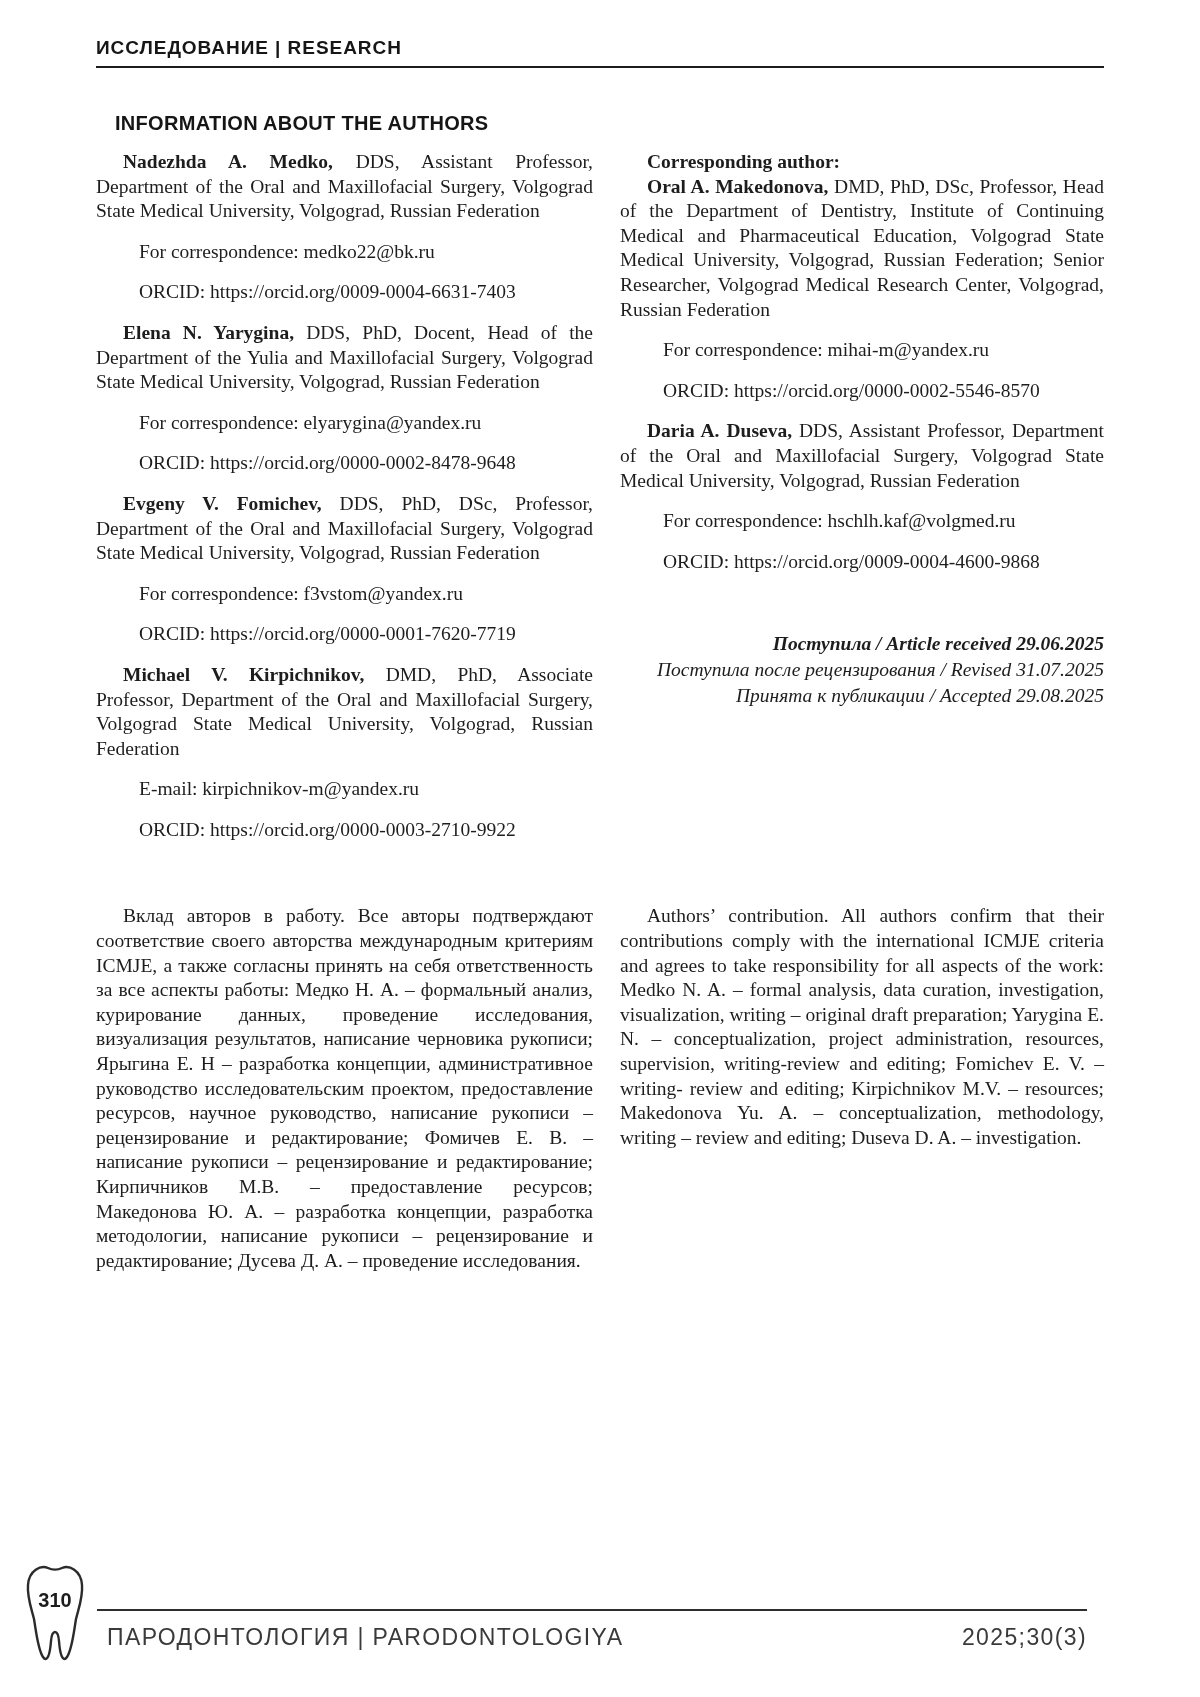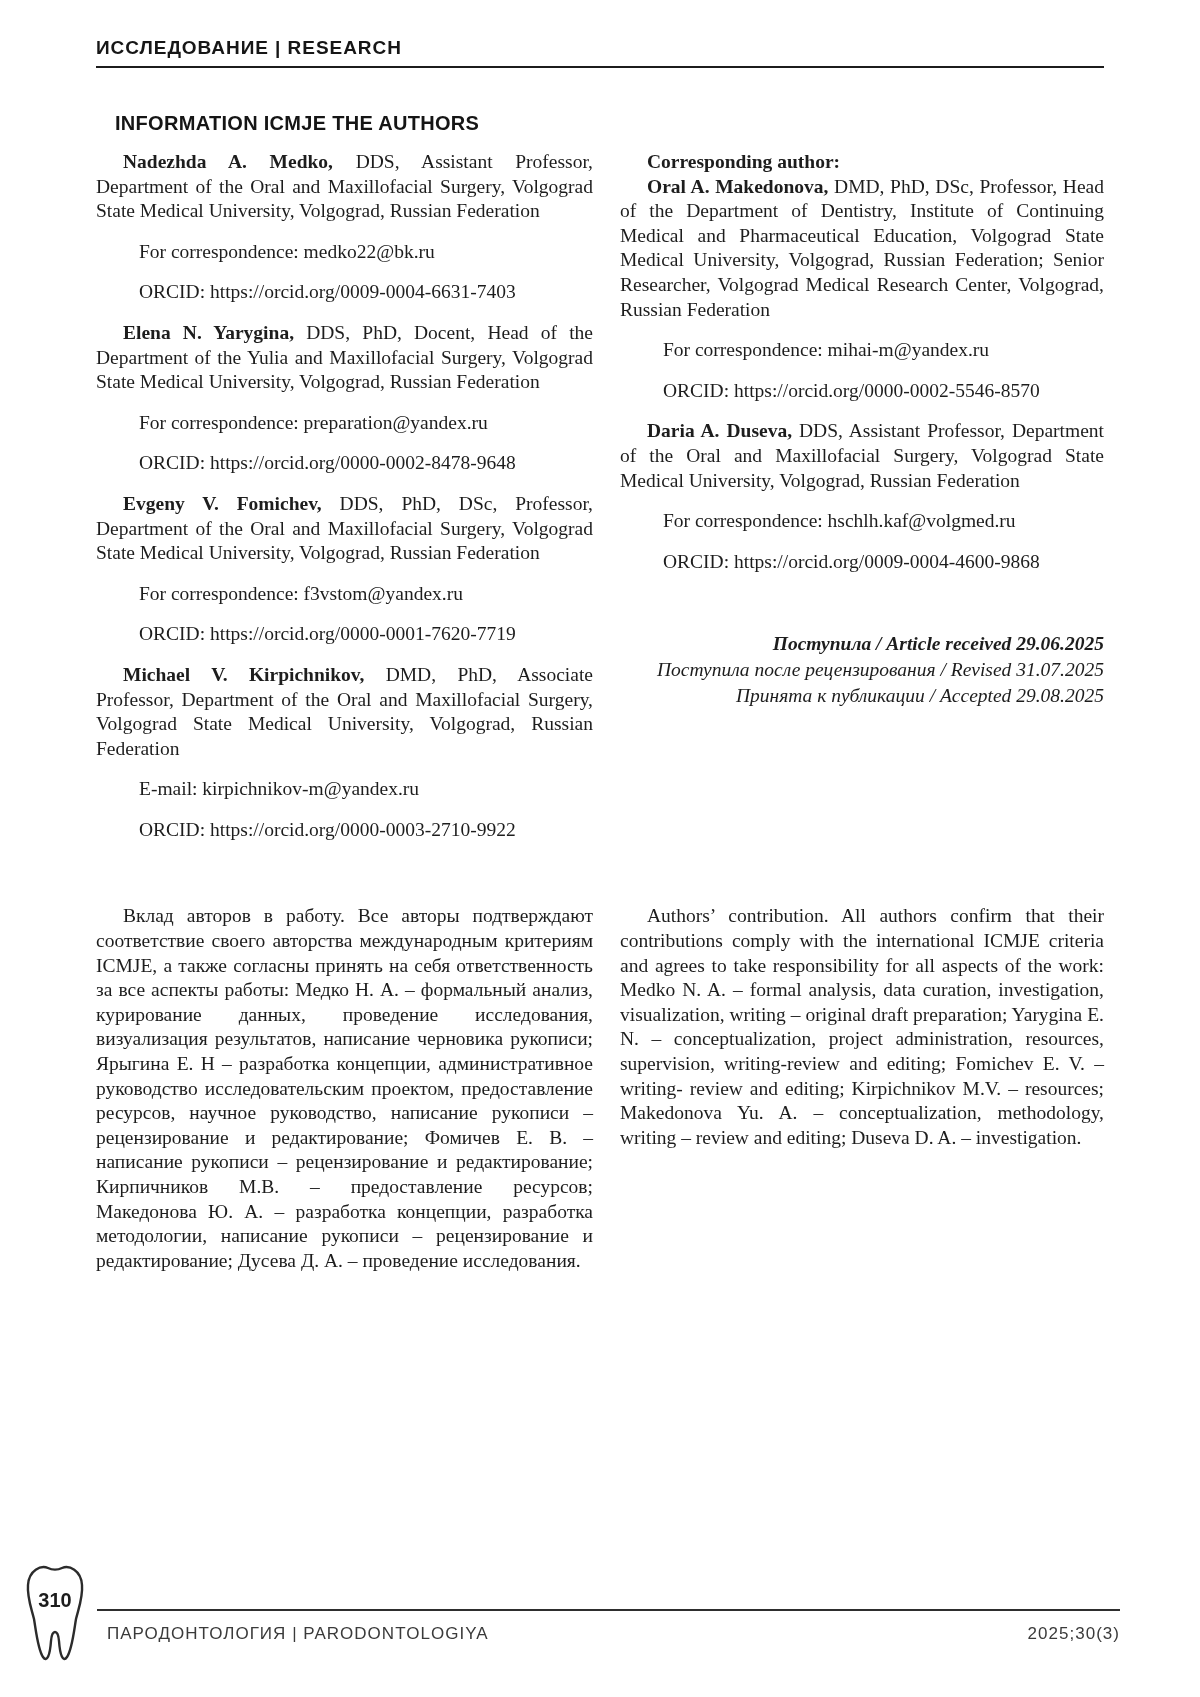--- a/index.html
+++ b/index.html
@@ -56,61 +56,61 @@
   .dates{
     margin-top:57px;
     text-align:right;
     font-style:italic;
     line-height:25.6px;
   }
   .dates .received{font-weight:700;}
   .contrib-head{font-weight:400;}
   
   .footer-rule-row{
-    position:absolute;left:97px;right:80px;top:1609px;
+    position:absolute;left:97px;right:113px;top:1609px;
     border-top:2px solid #2e2e2e;
     padding-top:13px;
     display:flex;justify-content:space-between;align-items:flex-end;
     font-family:"Liberation Sans", sans-serif;
-    font-weight:400;font-size:17px;color:#3a3a3a;
+    font-weight:400;font-size:23px;color:#3a3a3a;
     letter-spacing:.06em;
   }
   .footer-journal{padding-left:10px;}
   .tooth-badge{
     position:absolute;left:22px;top:1561px;width:66px;height:104px;
   }
   .tooth-badge svg{display:block;width:66px;height:104px;}
   .tooth-number{
     font-family:"Liberation Sans", sans-serif;
     font-weight:700;font-size:20px;fill:#1c1c1c;
   }
   a.plainlink{color:inherit;text-decoration:none;}
 </style>
 </head>
 <body>
 
 <div class="page">
 
   <div class="running-head">ИССЛЕДОВАНИЕ | RESEARCH</div>
 
-  <h1 class="section-title">INFORMATION ICMJE THE AUTHORS</h1>
+  <h1 class="section-title">INFORMATION ABOUT THE AUTHORS</h1>
 
   <div class="columns">
 
     <div>
 
       <div class="author-block">
         <p class="para"><span class="author-name">Nadezhda A. Medko,</span><span> DDS, Assistant Professor, Department of the Oral and Maxillofacial Surgery, Volgograd State Medical University, Volgograd, Russian Federation</span></p>
         <p class="contact-line"><span>For correspondence: </span><a class="plainlink" href="#">medko22@bk.ru</a></p>
         <p class="contact-line"><span>ORCID: </span><a class="plainlink" href="#">https://orcid.org/0009-0004-6631-7403</a></p>
       </div>
 
       <div class="author-block">
         <p class="para"><span class="author-name">Elena N. Yarygina,</span><span> DDS, PhD, Docent, Head of the Department of the Yulia and Maxillofacial Surgery, Volgograd State Medical University, Volgograd, Russian Federation</span></p>
-        <p class="contact-line"><span>For correspondence: </span><a class="plainlink" href="#">preparation@yandex.ru</a></p>
+        <p class="contact-line"><span>For correspondence: </span><a class="plainlink" href="#">elyarygina@yandex.ru</a></p>
         <p class="contact-line"><span>ORCID: </span><a class="plainlink" href="#">https://orcid.org/0000-0002-8478-9648</a></p>
       </div>
 
       <div class="author-block">
         <p class="para"><span class="author-name">Evgeny V. Fomichev,</span><span> DDS, PhD, DSc, Professor, Department of the Oral and Maxillofacial Surgery, Volgograd State Medical University, Volgograd, Russian Federation</span></p>
         <p class="contact-line"><span>For correspondence: </span><a class="plainlink" href="#">f3vstom@yandex.ru</a></p>
         <p class="contact-line"><span>ORCID: </span><a class="plainlink" href="#">https://orcid.org/0000-0001-7620-7719</a></p>
       </div>
 
       <div class="author-block">

